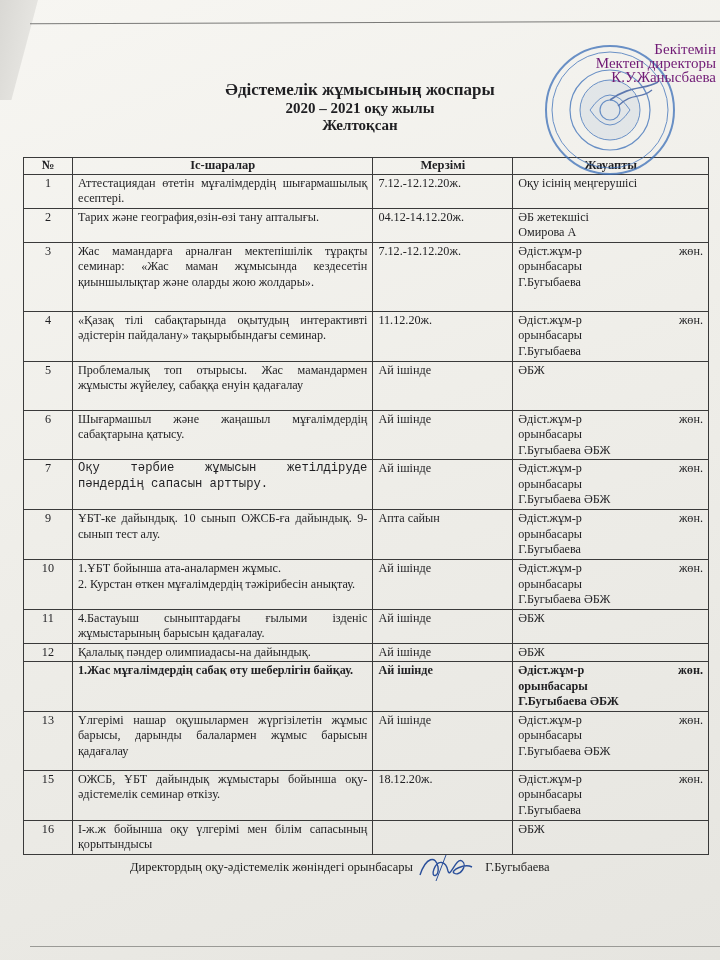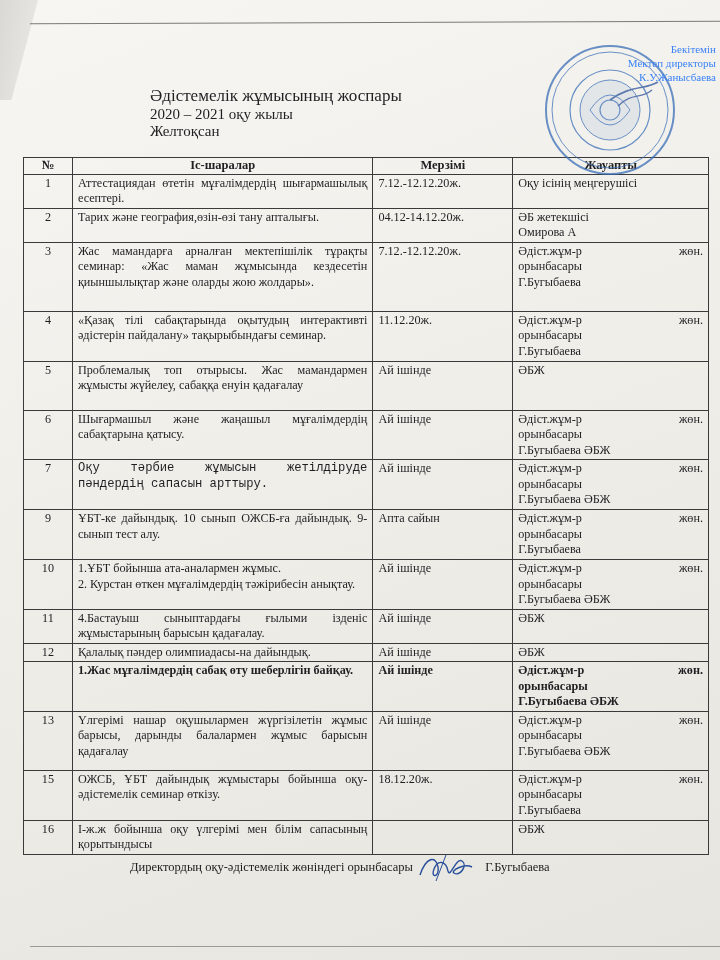--- a/index.html
+++ b/index.html
@@ -4,23 +4,23 @@
 <style>
   html,body{margin:0;padding:0;}
   body{width:720px;height:960px;overflow:hidden;position:relative;
     background:linear-gradient(160deg,#f7f6f2 0%,#efeee9 45%,#e6e5e0 100%);
     font-family:"Liberation Serif","DejaVu Serif",serif;color:#1f1f22;}
   .page-edge{position:absolute;left:0;top:0;width:38px;height:100px;
     background:linear-gradient(100deg,#d9d8d4 0%,#e6e5e1 70%,transparent 100%);
     clip-path:polygon(0 0,100% 0,30% 100%,0 100%);}
   .top-rule{position:absolute;left:30px;top:22px;width:690px;height:1px;background:#7a7a78;transform:rotate(-0.2deg);}
   .bottom-rule{position:absolute;left:30px;top:946px;width:690px;height:1px;background:#9a9a96;}
-  .approve{position:absolute;left:576px;top:42px;width:140px;text-align:right;font-size:11px;line-height:14px;color:#3b82f6;z-index:3;}
+  .approve{position:absolute;left:576px;top:42px;width:140px;text-align:right;font-size:15px;line-height:14px;color:#701a75;z-index:3;}
   .seal{position:absolute;left:540px;top:40px;width:140px;height:140px;z-index:2;opacity:.75;}
-  .titles{position:absolute;left:150px;top:86px;width:420px;font-weight:normal;}
+  .titles{position:absolute;left:150px;top:80px;width:420px;text-align:center;font-weight:bold;}
   .title1{font-size:17px;line-height:20px;}
   .title2{font-size:15px;line-height:17px;}
   .title3{font-size:15px;line-height:17px;}
   table{position:absolute;left:23px;top:157px;width:686px;border-collapse:collapse;font-size:12.2px;line-height:15.5px;}
   td,th{border:1px solid #3a3a3a;vertical-align:top;padding:1px 5px;}
   th{font-weight:bold;text-align:center;font-size:12.5px;padding:0 4px;height:14px;}
   col.c0{width:49px;} col.c1{width:301px;} col.c2{width:140px;} col.c3{width:196px;}
   td.num{text-align:center;}
   td.act{text-align:justify;}
   .resp-line1{display:flex;justify-content:space-between;}

